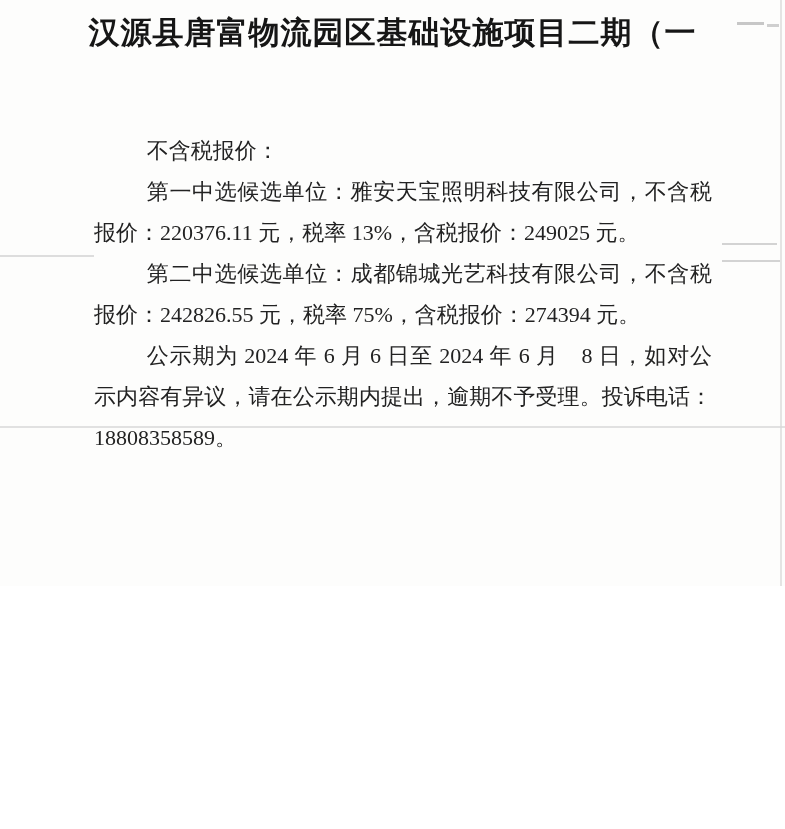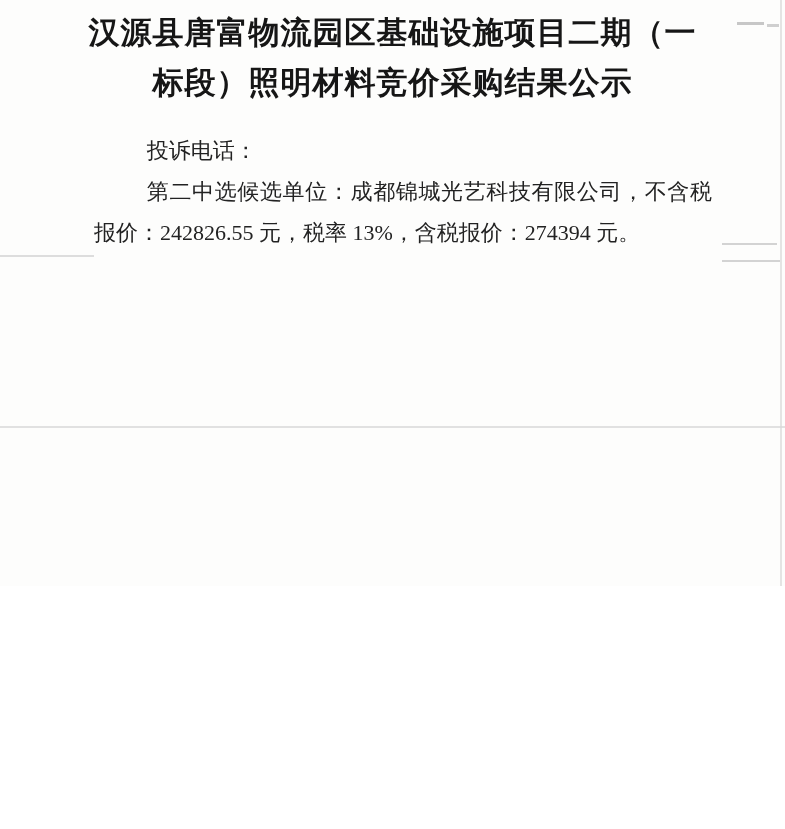--- a/index.html
+++ b/index.html
@@ -70,26 +70,27 @@
     pointer-events: none;
   }
 </style>
 </head>
 <body>
 
 <div class="page">
 
   <div class="doc-title">
     <div>汉源县唐富物流园区基础设施项目二期（一</div>
-    <div>标段）照明材料竞价采购结果公示</div>
   </div>
 
   <div class="body-text">
-    <p>投诉电话：</p>
-    <p>第二中选候选单位：成都锦城光艺科技有限公司，不含税报价：242826.55 元，税率 13%，含税报价：274394 元。</p>
+    <p>不含税报价：</p>
+    <p>第一中选候选单位：雅安天宝照明科技有限公司，不含税报价：220376.11 元，税率 13%，含税报价：249025 元。</p>
+    <p>第二中选候选单位：成都锦城光艺科技有限公司，不含税报价：242826.55 元，税率 75%，含税报价：274394 元。</p>
+    <p>公示期为 2024 年 6 月 6 日至 2024 年 6 月　8 日，如对公示内容有异议，请在公示期内提出，逾期不予受理。投诉电话：18808358589。</p>
   </div>
 
   <div class="signature">
     <div class="sig-company">雅安市市政建设工程有限公司</div>
   </div>
 
   <svg class="seal" viewBox="0 0 170 170" xmlns="http://www.w3.org/2000/svg">
     <g transform="rotate(-10 85 85)" fill="#c8382a">
       <circle cx="85" cy="85" r="76" fill="none" stroke="#c8382a" stroke-width="5"></circle>
       <path id="sealRingPath" d="M 36.7 118.8 A 59 59 0 1 1 133.3 118.8" fill="none"></path>

